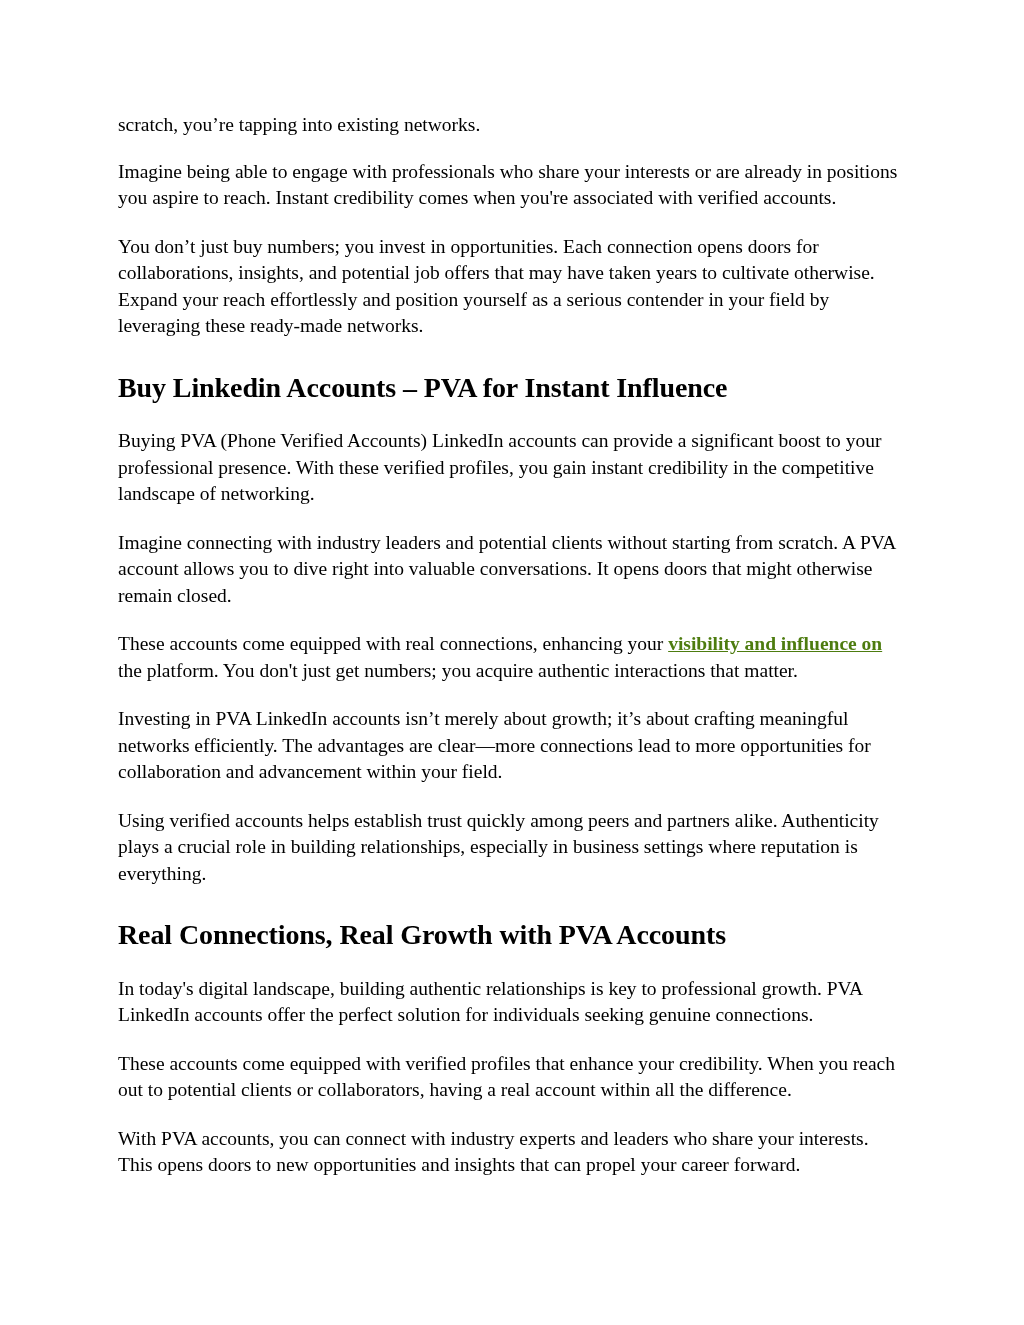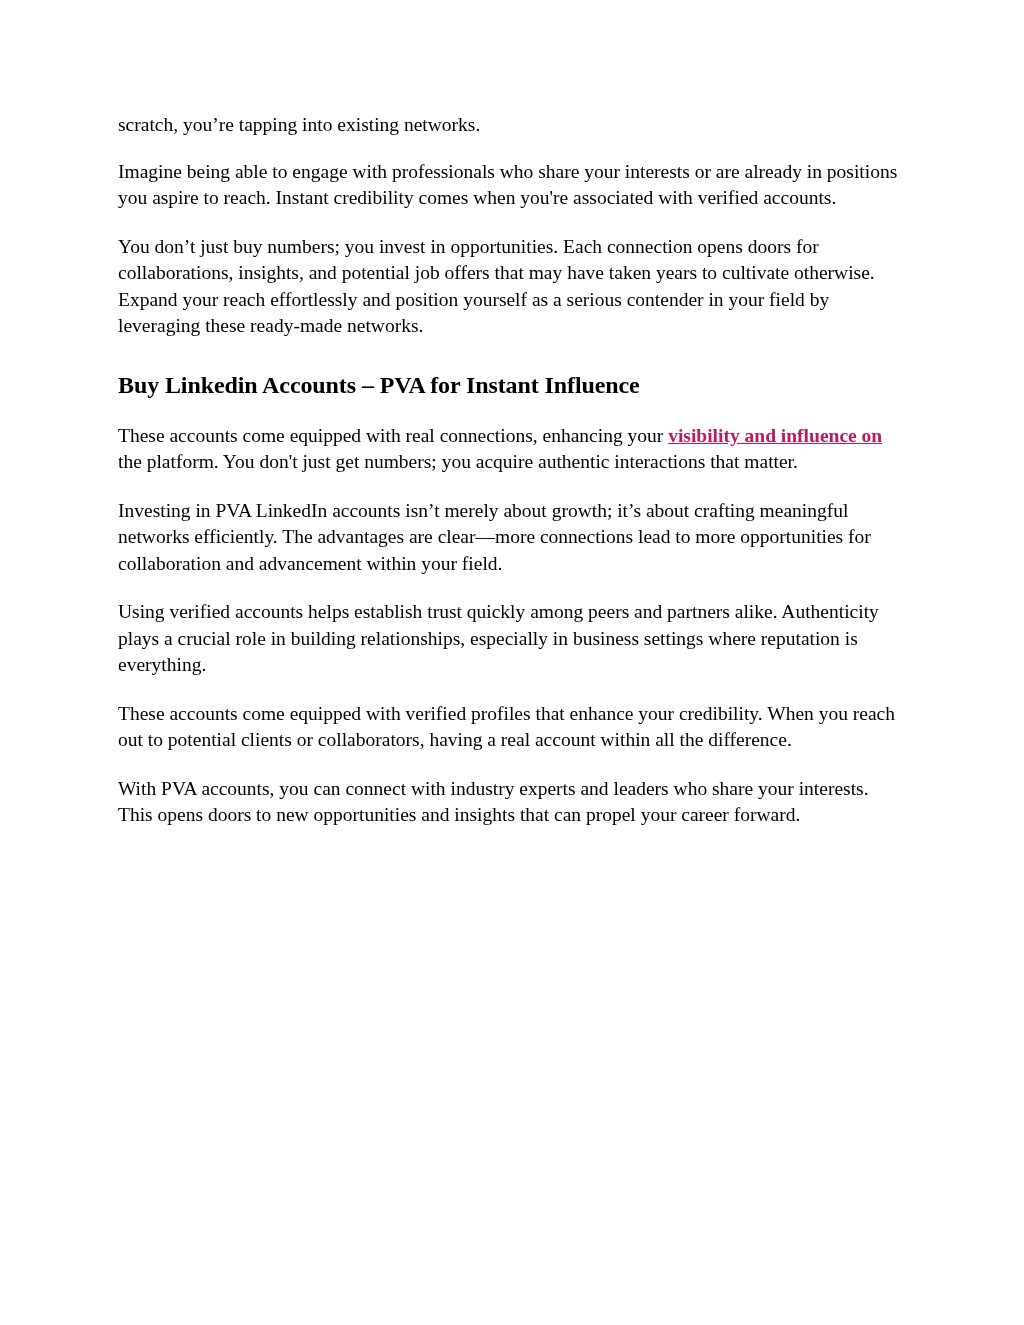--- a/index.html
+++ b/index.html
@@ -26,56 +26,60 @@
     width: 786px;
   }
   p {
     margin: 0 0 22px 0;
     font-size: 19.5px;
     line-height: 1.36;
     text-align: left;
   }
   h2 {
     margin: 30px 0 22px 0;
-    font-size: 24px;
+    font-size: 28px;
     font-weight: bold;
     line-height: 1.3;
     letter-spacing: -0.1px;
   }
   a.inline-link {
-    color: #be185d;
+    color: #4d7c0f;
     font-weight: bold;
   }
   .para-tight {
     margin-bottom: 20px;
   }
 </style>
 </head>
 <body>
 
 <div class="page">
   <div class="content">
 
     <p class="para-tight">scratch, you’re tapping into existing networks.</p>
 
     <p>Imagine being able to engage with professionals who share your interests or are already in positions you aspire to reach. Instant credibility comes when you're associated with verified accounts.</p>
 
     <p>You don’t just buy numbers; you invest in opportunities. Each connection opens doors for collaborations, insights, and potential job offers that may have taken years to cultivate otherwise. Expand your reach effortlessly and position yourself as a serious contender in your field by leveraging these ready-made networks.</p>
 
     <h2>Buy Linkedin Accounts – PVA for Instant Influence</h2>
 
+    <p>Buying PVA (Phone Verified Accounts) LinkedIn accounts can provide a significant boost to your professional presence. With these verified profiles, you gain instant credibility in the competitive landscape of networking.</p>
 
+    <p>Imagine connecting with industry leaders and potential clients without starting from scratch. A PVA account allows you to dive right into valuable conversations. It opens doors that might otherwise remain closed.</p>
 
     <p><span>These accounts come equipped with real connections, enhancing your </span><a class="inline-link" href="#">visibility and influence on</a><span> the platform. You don't just get numbers; you acquire authentic interactions that matter.</span></p>
 
     <p>Investing in PVA LinkedIn accounts isn’t merely about growth; it’s about crafting meaningful networks efficiently. The advantages are clear—more connections lead to more opportunities for collaboration and advancement within your field.</p>
 
     <p>Using verified accounts helps establish trust quickly among peers and partners alike. Authenticity plays a crucial role in building relationships, especially in business settings where reputation is everything.</p>
 
+    <h2>Real Connections, Real Growth with PVA Accounts</h2>
 
+    <p>In today's digital landscape, building authentic relationships is key to professional growth. PVA LinkedIn accounts offer the perfect solution for individuals seeking genuine connections.</p>
 
     <p>These accounts come equipped with verified profiles that enhance your credibility. When you reach out to potential clients or collaborators, having a real account within all the difference.</p>
 
     <p>With PVA accounts, you can connect with industry experts and leaders who share your interests. This opens doors to new opportunities and insights that can propel your career forward.</p>
 
 
   </div>
 </div>
 
 </body></html>

